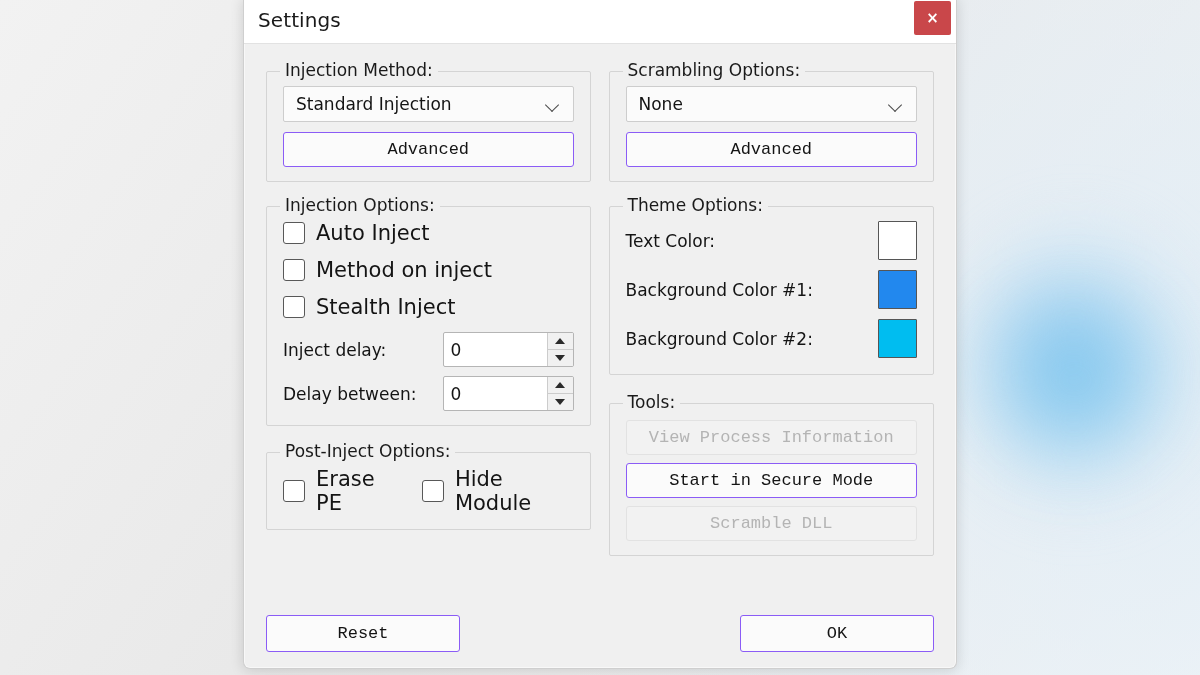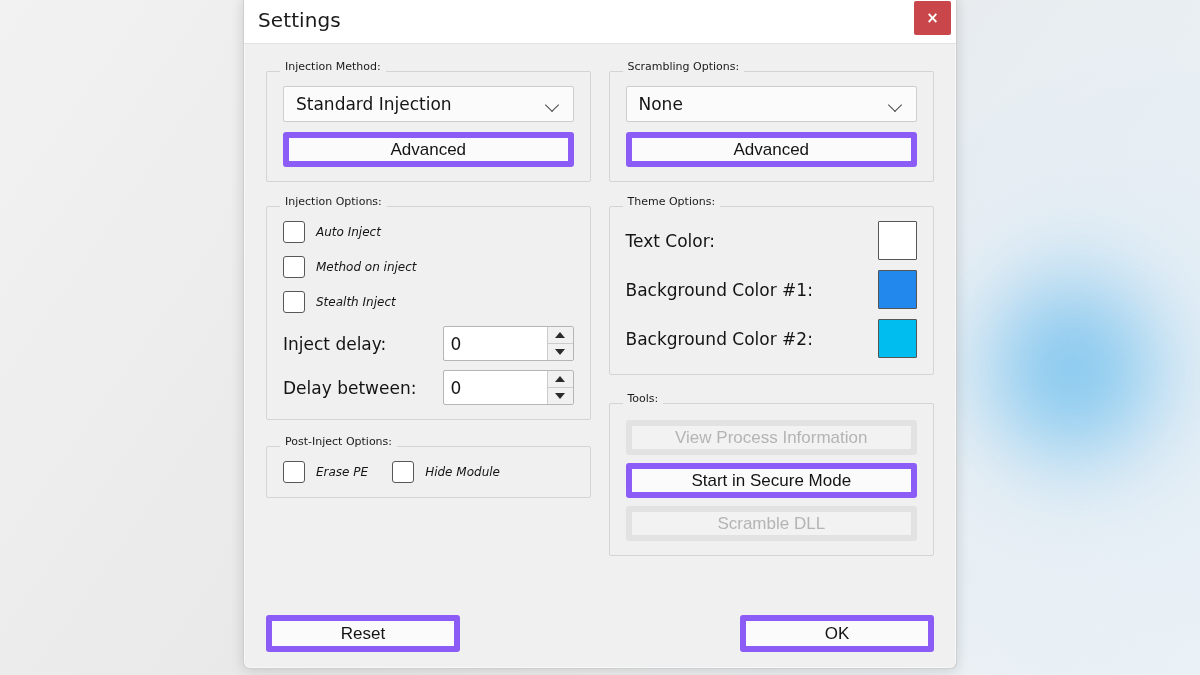--- a/index.html
+++ b/index.html
@@ -132,21 +132,21 @@
     padding: 14px 16px 14px 16px;
     position: relative;
     margin-top: 11px;
   }
   .group-title {
     position: absolute;
     top: -12px;
     left: 13px;
     background: #f0f0f0;
     padding: 0 5px;
-    font-size: 11px;
+    font-size: 17px;
     color: #1a1a1a;
     white-space: nowrap;
   }
 
   
   .combo {
     width: 100%;
     height: 36px;
     background: #fbfbfb;
     border: 1px solid #cdcdcd;
@@ -172,23 +172,23 @@
     width: 9px; height: 9px;
     border-right: 1.6px solid #4a4a4a;
     border-bottom: 1.6px solid #4a4a4a;
     transform: rotate(45deg);
   }
 
   .btn {
     width: 100%;
     height: 35px;
     background: #fbfbfb;
-    border: 6px solid #8b5cf6;
+    border: 1px solid #8b5cf6;
     border-radius: 3px;
-    font-family: Liberation Sans, sans-serif;
+    font-family: Liberation Mono, monospace;
     font-size: 17px;
     color: #141414;
     cursor: pointer;
     display: flex;
     align-items: center;
     justify-content: center;
   }
   .btn.disabled {
     color: #b4b4b4;
     background: #f2f2f2;
@@ -205,21 +205,21 @@
     margin-bottom: 13px;
     cursor: pointer;
   }
   .checkbox {
     width: 22px; height: 22px;
     background: #ffffff;
     border: 1.6px solid #585858;
     border-radius: 3px;
     flex: 0 0 auto;
   }
-  .check-label { font-size: 12px; color: #141414; font-style: italic; }
+  .check-label { font-size: 21px; color: #141414; }
 
   .spin-row {
     display: flex;
     align-items: center;
     justify-content: space-between;
     margin-bottom: 9px;
   }
   .spin-label { font-size: 17px; color: #141414; }
   .spinner {
     width: 131px;

